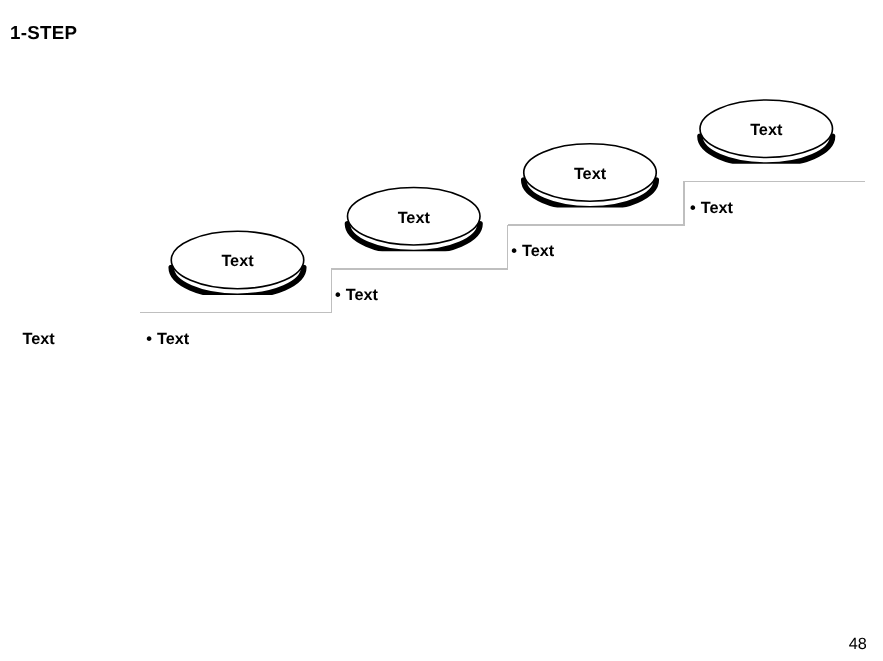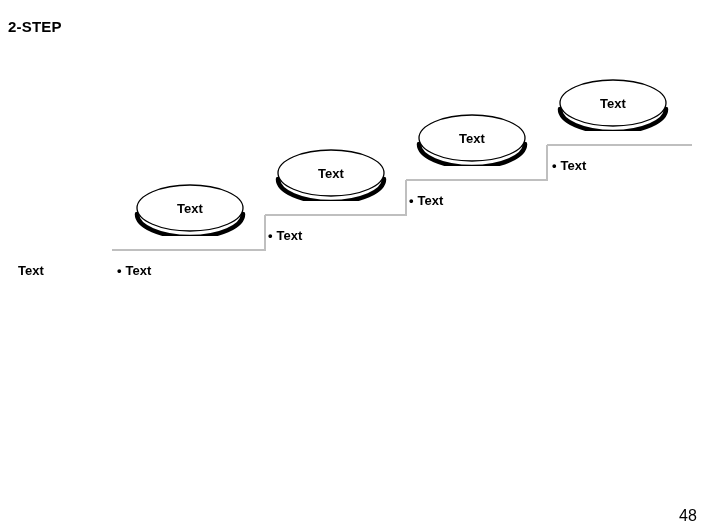--- a/index.html
+++ b/index.html
@@ -103,31 +103,31 @@
     font-weight: bold;
     white-space: nowrap;
     line-height: 1;
   }
 
   
   #page-number {
     position: absolute;
     left: 679px;
     top: 508px;
-    font-size: 16px;
+    font-size: 13px;
     font-weight: normal;
     line-height: 1;
   }
 </style>
 </head>
 <body>
 
 <div id="slide">
 
-  <div id="slide-title">2-STEP</div>
+  <div id="slide-title">1-STEP</div>
 
   <svg id="staircase" viewBox="0 0 706 529" xmlns="http://www.w3.org/2000/svg">
     <g stroke="#bfbfbf" stroke-width="1.2" fill="none" shape-rendering="crispEdges">
 
       <path d="M112,250 L265,250 L265,215"></path>
 
       <path d="M265,215 L406,215 L406,180"></path>
 
       <path d="M406,180 L547,180 L547,145"></path>
 

